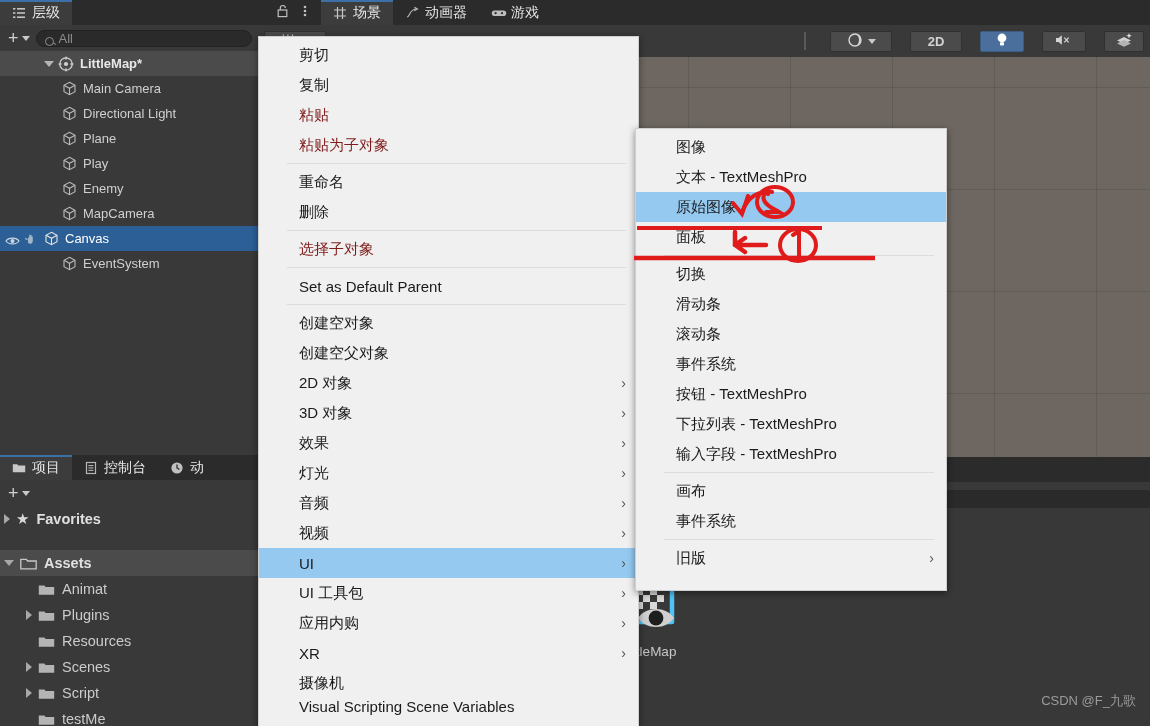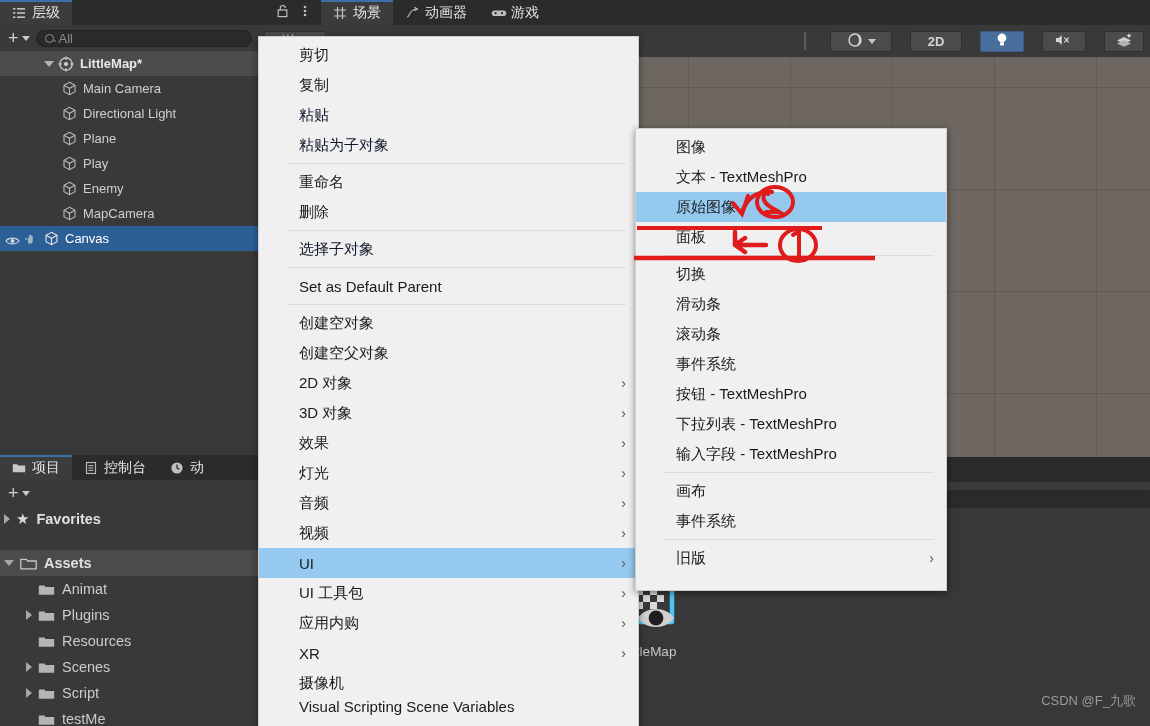--- a/index.html
+++ b/index.html
@@ -16,21 +16,21 @@
   .tabbar { height:25px; background:#2b2b2b; display:flex; align-items:stretch; }
   .tab { display:flex; align-items:center; gap:6px; padding:0 12px; font-size:14px; color:#e5e5e5;
          background:#2b2b2b; position:relative; }
   .tab.active { background:#3c3c3c; }
   .tab.active::before { content:""; position:absolute; left:0; right:0; top:0; height:2px; background:#3d6fa8; }
   .tab .ticon { width:14px; height:14px; display:inline-block; position:relative; flex:none; }
 
   .hier-toolbar { height:26px; background:#393939; display:flex; align-items:center; padding:0 6px; gap:4px; }
   .plus-btn { display:flex; align-items:center; gap:3px; color:#d0d0d0; font-size:18px; line-height:1; padding:0 2px; }
   .caret-dn { width:0;height:0;border-left:4px solid transparent;border-right:4px solid transparent;border-top:5px solid #c8c8c8; }
-  .search-box { flex:1; height:17px; background:#2a2a2a; border-radius:9px; display:flex; align-items:center;
+  .search-box { flex:1; height:17px; background:#2a2a2a; border-radius:9px; display:flex; align-items:flex-end;
                 padding:0 8px; gap:5px; border:1px solid #212121; }
   .search-box .mag { width:9px;height:9px;border:1.4px solid #8d8d8d;border-radius:50%;position:relative;flex:none; }
   .search-box .mag::after { content:""; position:absolute; width:3px;height:1.4px;background:#8d8d8d;
                             right:-3px; bottom:0px; transform:rotate(40deg); }
   .search-box .sv { color:#8b8b8b; font-size:13px; }
 
   .hier-list { background:#393939; }
   .hrow { height:25px; display:flex; align-items:center; font-size:13px; color:#cfcfcf; position:relative; }
   .hrow.scene { background:#4b4b4b; color:#e8e8e8; font-weight:bold; }
   .hrow.selected { background:#2b5f96; color:#ffffff; }
@@ -88,21 +88,21 @@
   .littlemap-ic { width:70px; height:58px; display:flex; align-items:center; justify-content:center; }
 
   .watermark { position:absolute; right:14px; bottom:16px; font-size:13px; color:#9b9b9b; }
 
   
   .ctxmenu { position:absolute; background:#f0f0f0; color:#1a1a1a; font-size:15px;
              box-shadow:0 2px 7px rgba(0,0,0,0.45); border:1px solid #cfcfcf; }
   .menu1 { left:258px; top:36px; width:381px; height:698px; overflow:hidden; padding-top:3px; }
   .menu2 { left:635px; top:128px; width:312px; height:463px; padding-top:3px; }
   .mi { height:30px; display:flex; align-items:center; padding:0 14px 0 40px; position:relative; white-space:nowrap; }
-  .mi.dim { color:#0f172a;font-family:Liberation Serif, serif; }
+  .mi.dim { color:#7f1d1d;font-family:Liberation Serif, serif; }
   .mi.hl { background:#95c9f0; }
   .mi .arr { position:absolute; right:12px; color:#555; font-size:14px; }
   .msep { height:1px; background:#dcdcdc; margin:3px 12px 3px 28px; }
   .menu1 .mi { padding-left:40px; }
   .menu2 .mi { padding-left:40px; }
   .mi.clipped { height:22px; overflow:hidden; align-items:flex-start; }
 
   
   .anno { position:absolute; pointer-events:none; }
 </style>
@@ -240,20 +240,30 @@
         </span>
         <span class="cube">
           <svg width="15" height="15" viewBox="0 0 15 15">
             <path d="M7.5 1.3 L13 4.3 V10.7 L7.5 13.7 L2 10.7 V4.3 Z" fill="none" stroke="#e4e4e4" stroke-width="1.1"></path>
             <path d="M2 4.3 L7.5 7.3 L13 4.3 M7.5 7.3 V13.7" fill="none" stroke="#e4e4e4" stroke-width="1.1"></path>
           </svg>
         </span>
         <span>Canvas</span>
       </div>
 
+      <div class="hrow">
+        <span class="indent2"></span>
+        <span class="cube">
+          <svg width="15" height="15" viewBox="0 0 15 15">
+            <path d="M7.5 1.3 L13 4.3 V10.7 L7.5 13.7 L2 10.7 V4.3 Z" fill="none" stroke="#b9b9b9" stroke-width="1.1"></path>
+            <path d="M2 4.3 L7.5 7.3 L13 4.3 M7.5 7.3 V13.7" fill="none" stroke="#b9b9b9" stroke-width="1.1"></path>
+          </svg>
+        </span>
+        <span>EventSystem</span>
+      </div>
     </div>
   </div>
 
   <div class="proj-panel">
     <div class="tabbar">
       <div class="tab active">
         <span class="ticon">
           <svg width="14" height="14" viewBox="0 0 14 14">
             <path d="M0.8 3.2 H5.2 L6.2 4.6 H13.2 V11.2 H0.8 Z" fill="#c8c8c8"></path>
           </svg>

